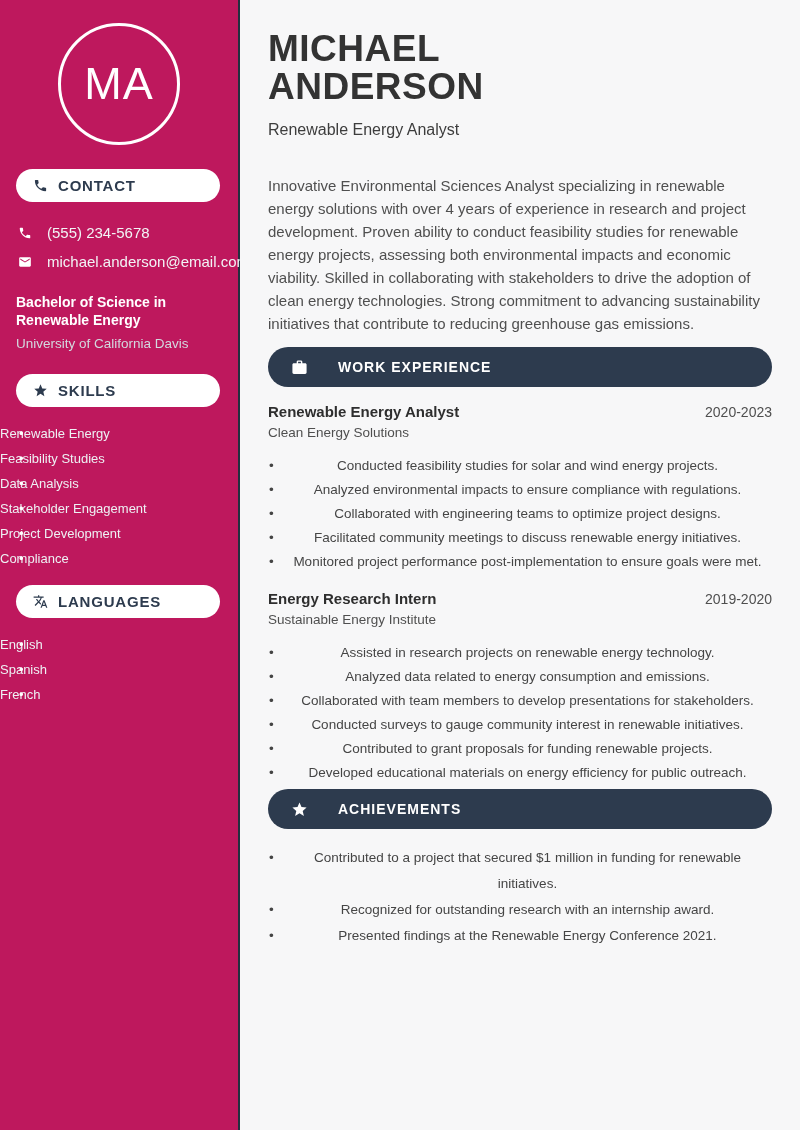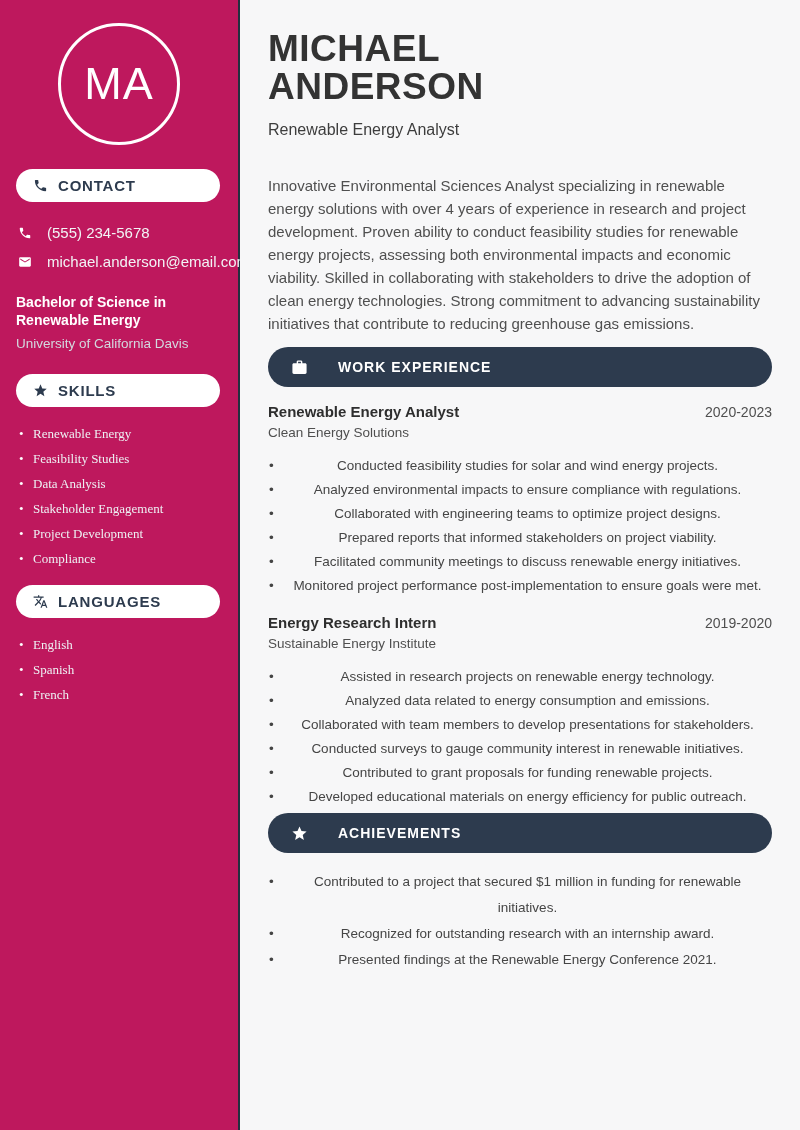--- a/index.html
+++ b/index.html
@@ -67,25 +67,23 @@
   }
   .edu-school {
     margin: 5px 16px 0;
     font-size: 13.5px;
     line-height: 19.5px;
     color: #d3d9df;
   }
   .side-list { margin: 14px 0 0 0; list-style: none; }
   .side-list li {
     position: relative;
-    padding-left: 33px;
     line-height: 25px;
     font-size: 13px;
     color: #eef1f4;
-    font-family: Liberation Serif, serif;
   }
   .side-list li::before {
     content: "\2022";
     position: absolute;
     left: 19px;
     color: #ffffff;
   }
   .side-pill.mt-sm { margin-top: 14px; }
   .side-pill.mt-edu { margin-top: 18px; }
   .side-pill.mt-skills { margin-top: 20px; }
@@ -249,21 +247,20 @@
           </div>
           <div class="job-company">Clean Energy Solutions</div>
           <ul class="bullets">
 
               <li>Conducted feasibility studies for solar and wind energy projects.</li>
 
               <li>Analyzed environmental impacts to ensure compliance with regulations.</li>
 
               <li>Collaborated with engineering teams to optimize project designs.</li>
 
-              <li>Prepared reports that informed stakeholders on project viability.</li>
 
               <li>Facilitated community meetings to discuss renewable energy initiatives.</li>
 
               <li>Monitored project performance post-implementation to ensure goals were met.</li>
             </ul>
         </div>
 
         <div class="job">
           <div class="job-head">
             <div class="job-title">Energy Research Intern</div>

